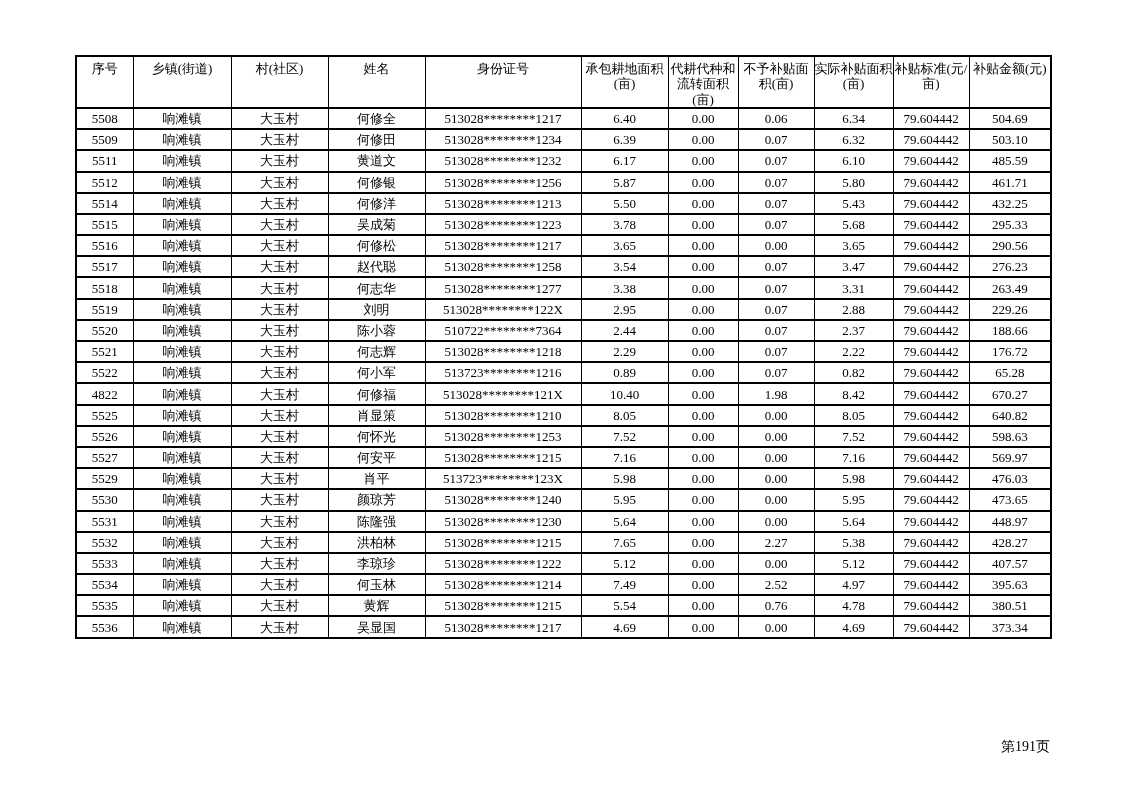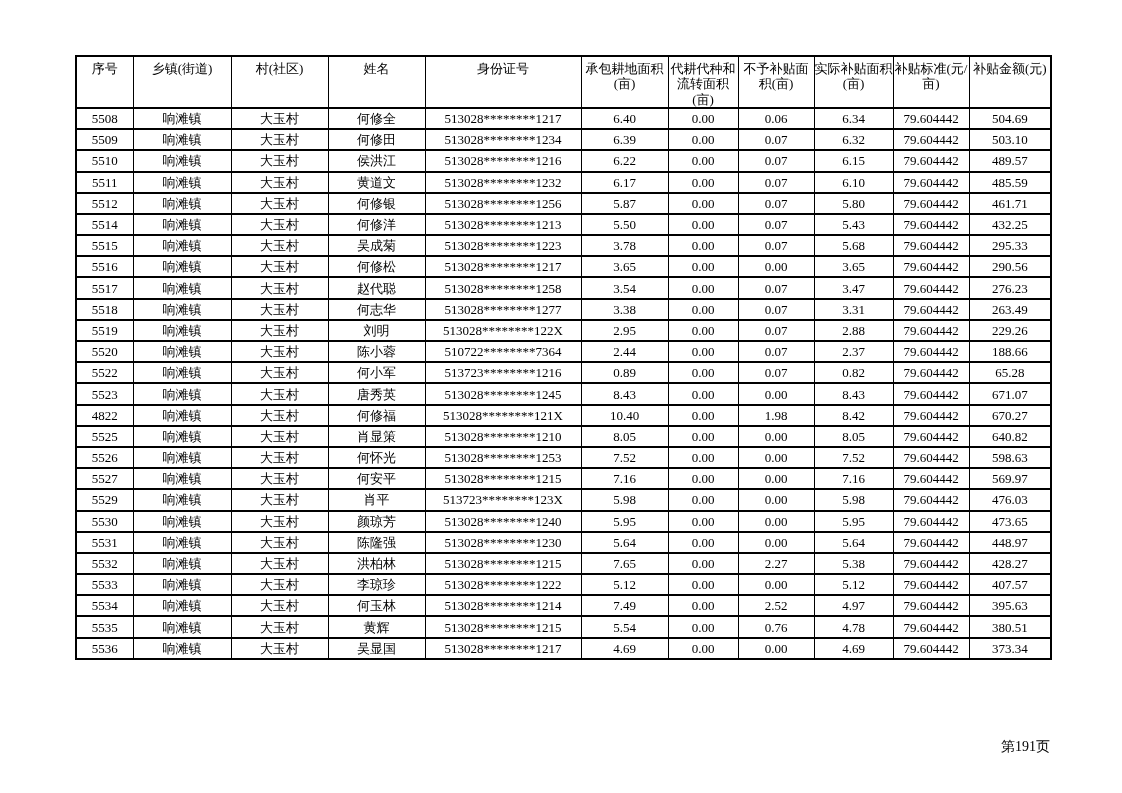--- a/index.html
+++ b/index.html
@@ -118,33 +118,20 @@
           <td>何修田</td>
           <td>513028********1234</td>
           <td>6.39</td>
           <td>0.00</td>
           <td>0.07</td>
           <td>6.32</td>
           <td>79.604442</td>
           <td>503.10</td>
         </tr>
         <tr>
-          <td>5510</td>
-          <td>响滩镇</td>
-          <td>大玉村</td>
-          <td>侯洪江</td>
-          <td>513028********1216</td>
-          <td>6.22</td>
-          <td>0.00</td>
-          <td>0.07</td>
-          <td>6.15</td>
-          <td>79.604442</td>
-          <td>489.57</td>
-        </tr>
-        <tr>
           <td>5511</td>
           <td>响滩镇</td>
           <td>大玉村</td>
           <td>黄道文</td>
           <td>513028********1232</td>
           <td>6.17</td>
           <td>0.00</td>
           <td>0.07</td>
           <td>6.10</td>
           <td>79.604442</td>
@@ -248,44 +235,44 @@
           <td>陈小蓉</td>
           <td>510722********7364</td>
           <td>2.44</td>
           <td>0.00</td>
           <td>0.07</td>
           <td>2.37</td>
           <td>79.604442</td>
           <td>188.66</td>
         </tr>
         <tr>
+          <td>5521</td>
+          <td>响滩镇</td>
+          <td>大玉村</td>
+          <td>何志辉</td>
+          <td>513028********1218</td>
+          <td>2.29</td>
+          <td>0.00</td>
+          <td>0.07</td>
+          <td>2.22</td>
+          <td>79.604442</td>
+          <td>176.72</td>
+        </tr>
+        <tr>
           <td>5522</td>
           <td>响滩镇</td>
           <td>大玉村</td>
           <td>何小军</td>
           <td>513723********1216</td>
           <td>0.89</td>
           <td>0.00</td>
           <td>0.07</td>
           <td>0.82</td>
           <td>79.604442</td>
           <td>65.28</td>
-        </tr>
-        <tr>
-          <td>5523</td>
-          <td>响滩镇</td>
-          <td>大玉村</td>
-          <td>唐秀英</td>
-          <td>513028********1245</td>
-          <td>8.43</td>
-          <td>0.00</td>
-          <td>0.00</td>
-          <td>8.43</td>
-          <td>79.604442</td>
-          <td>671.07</td>
         </tr>
         <tr>
           <td>4822</td>
           <td>响滩镇</td>
           <td>大玉村</td>
           <td>何修福</td>
           <td>513028********121X</td>
           <td>10.40</td>
           <td>0.00</td>
           <td>1.98</td>

